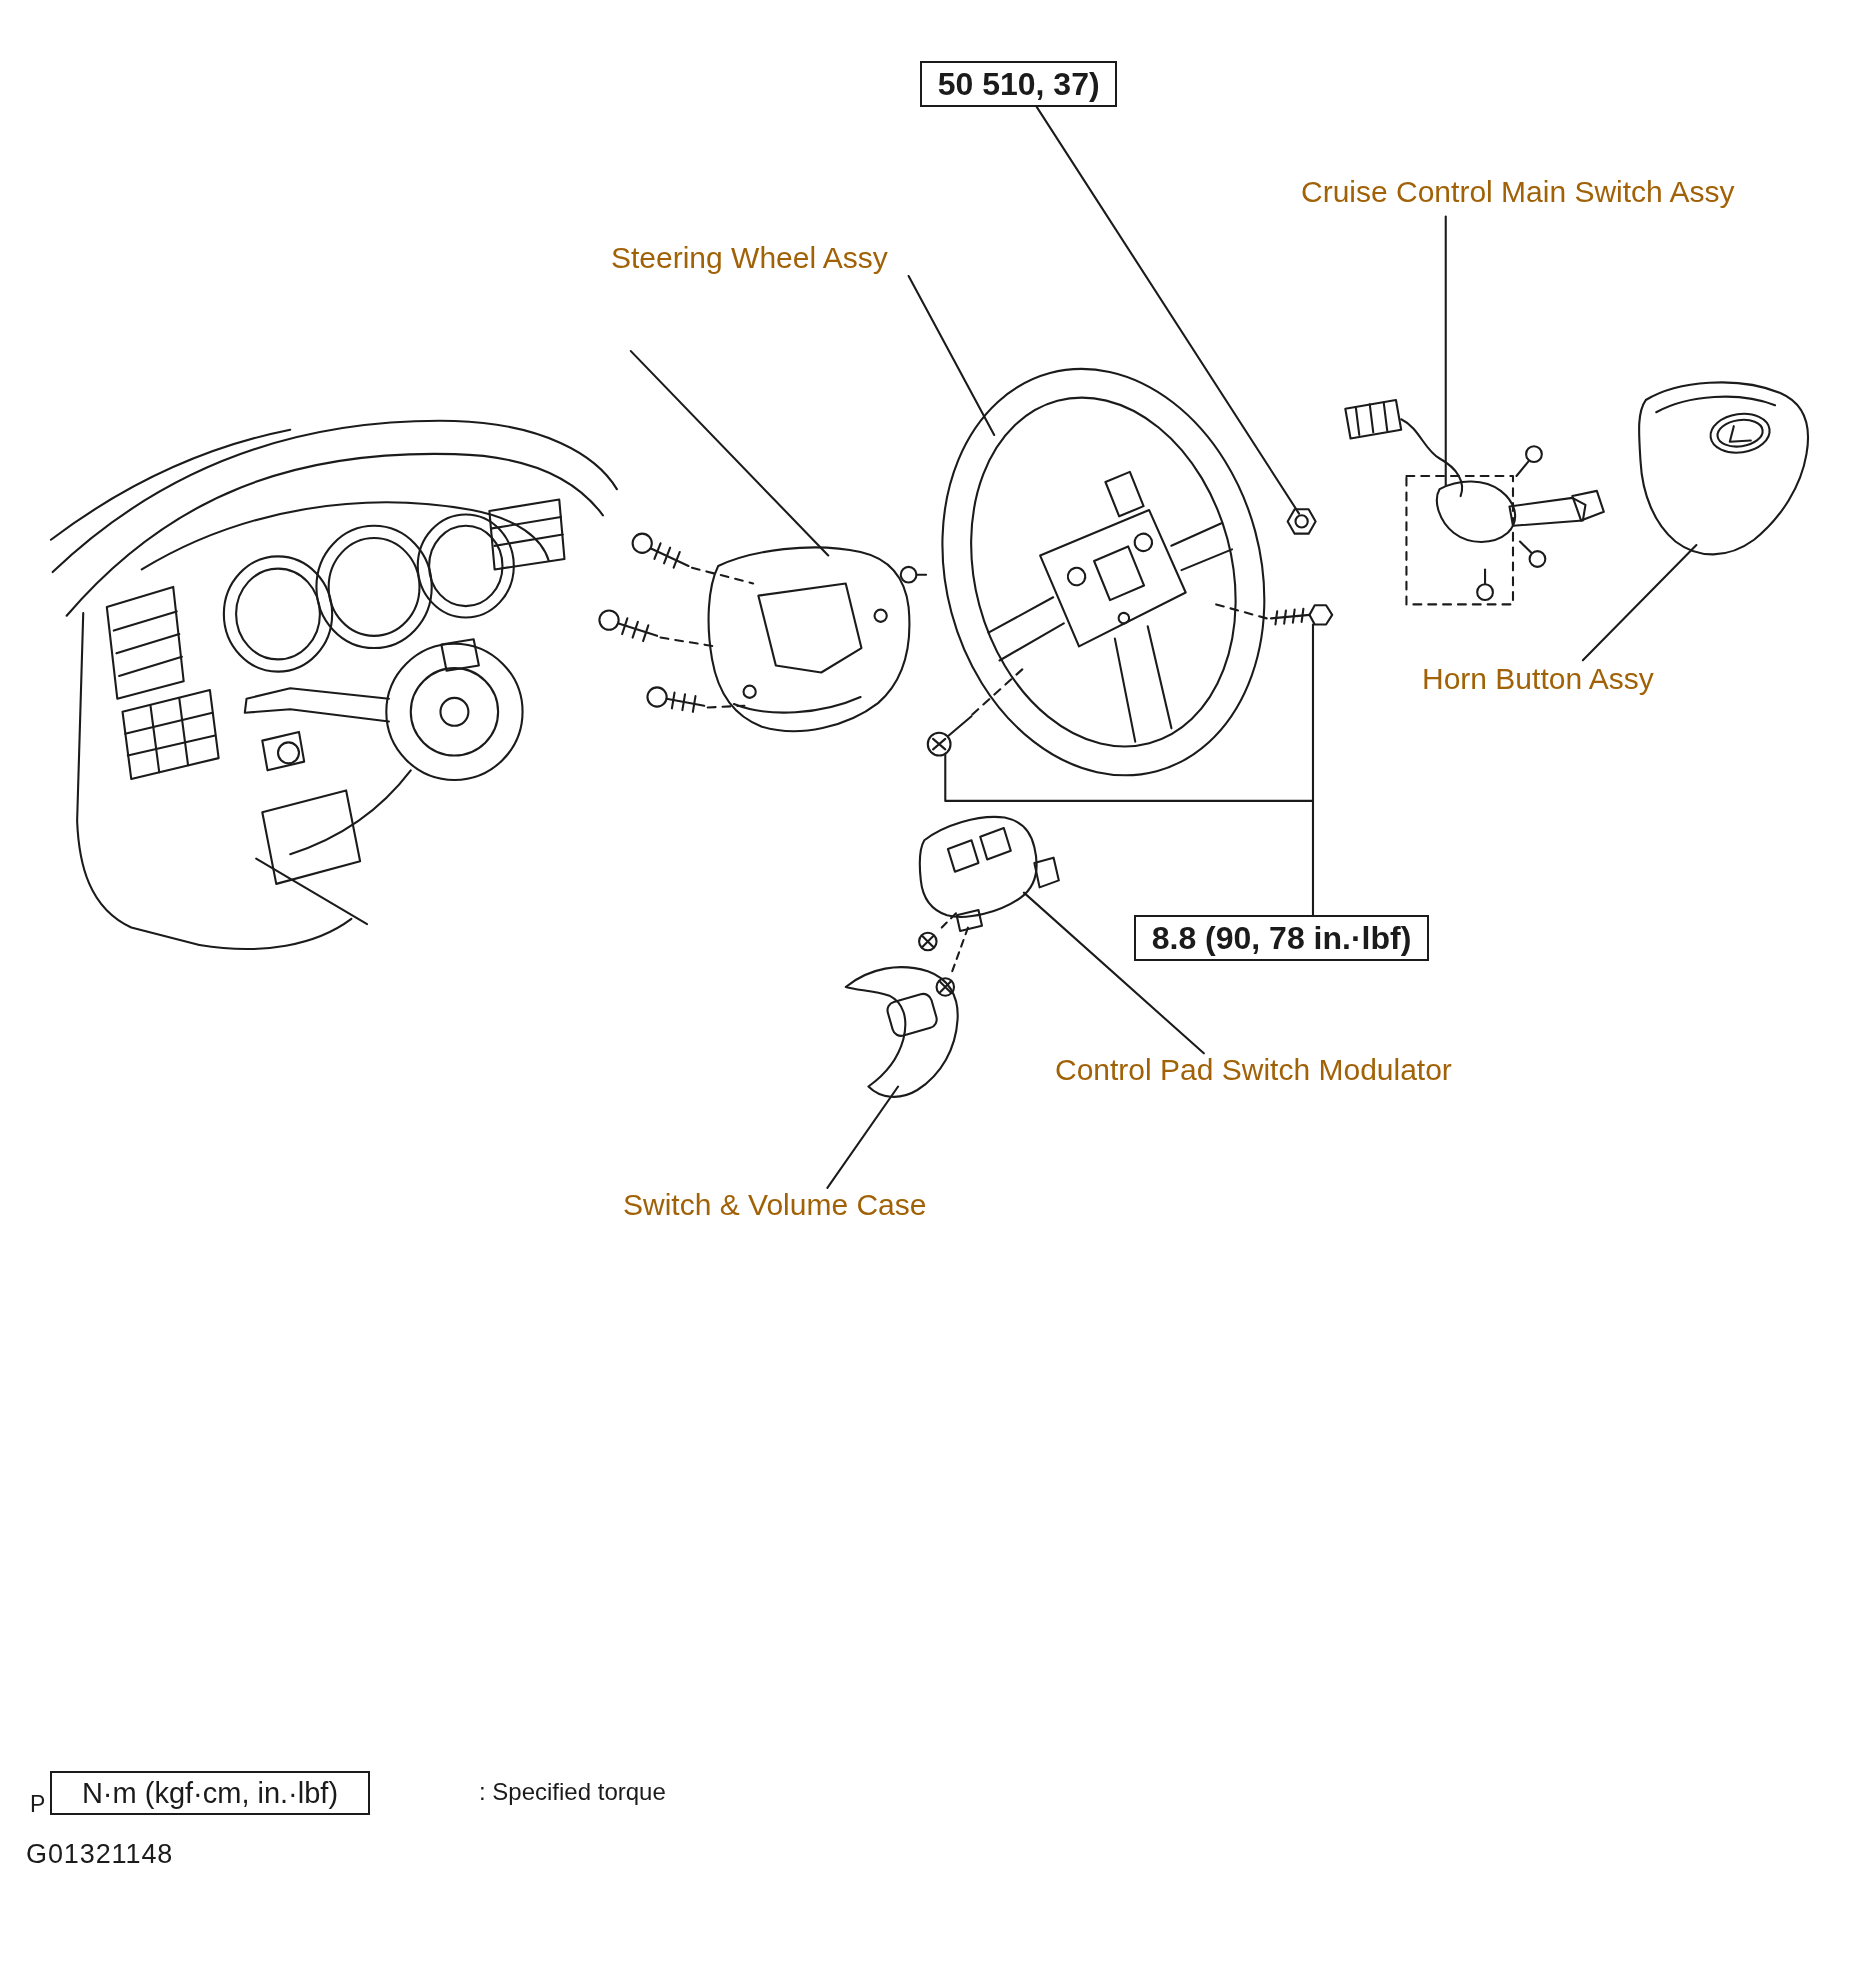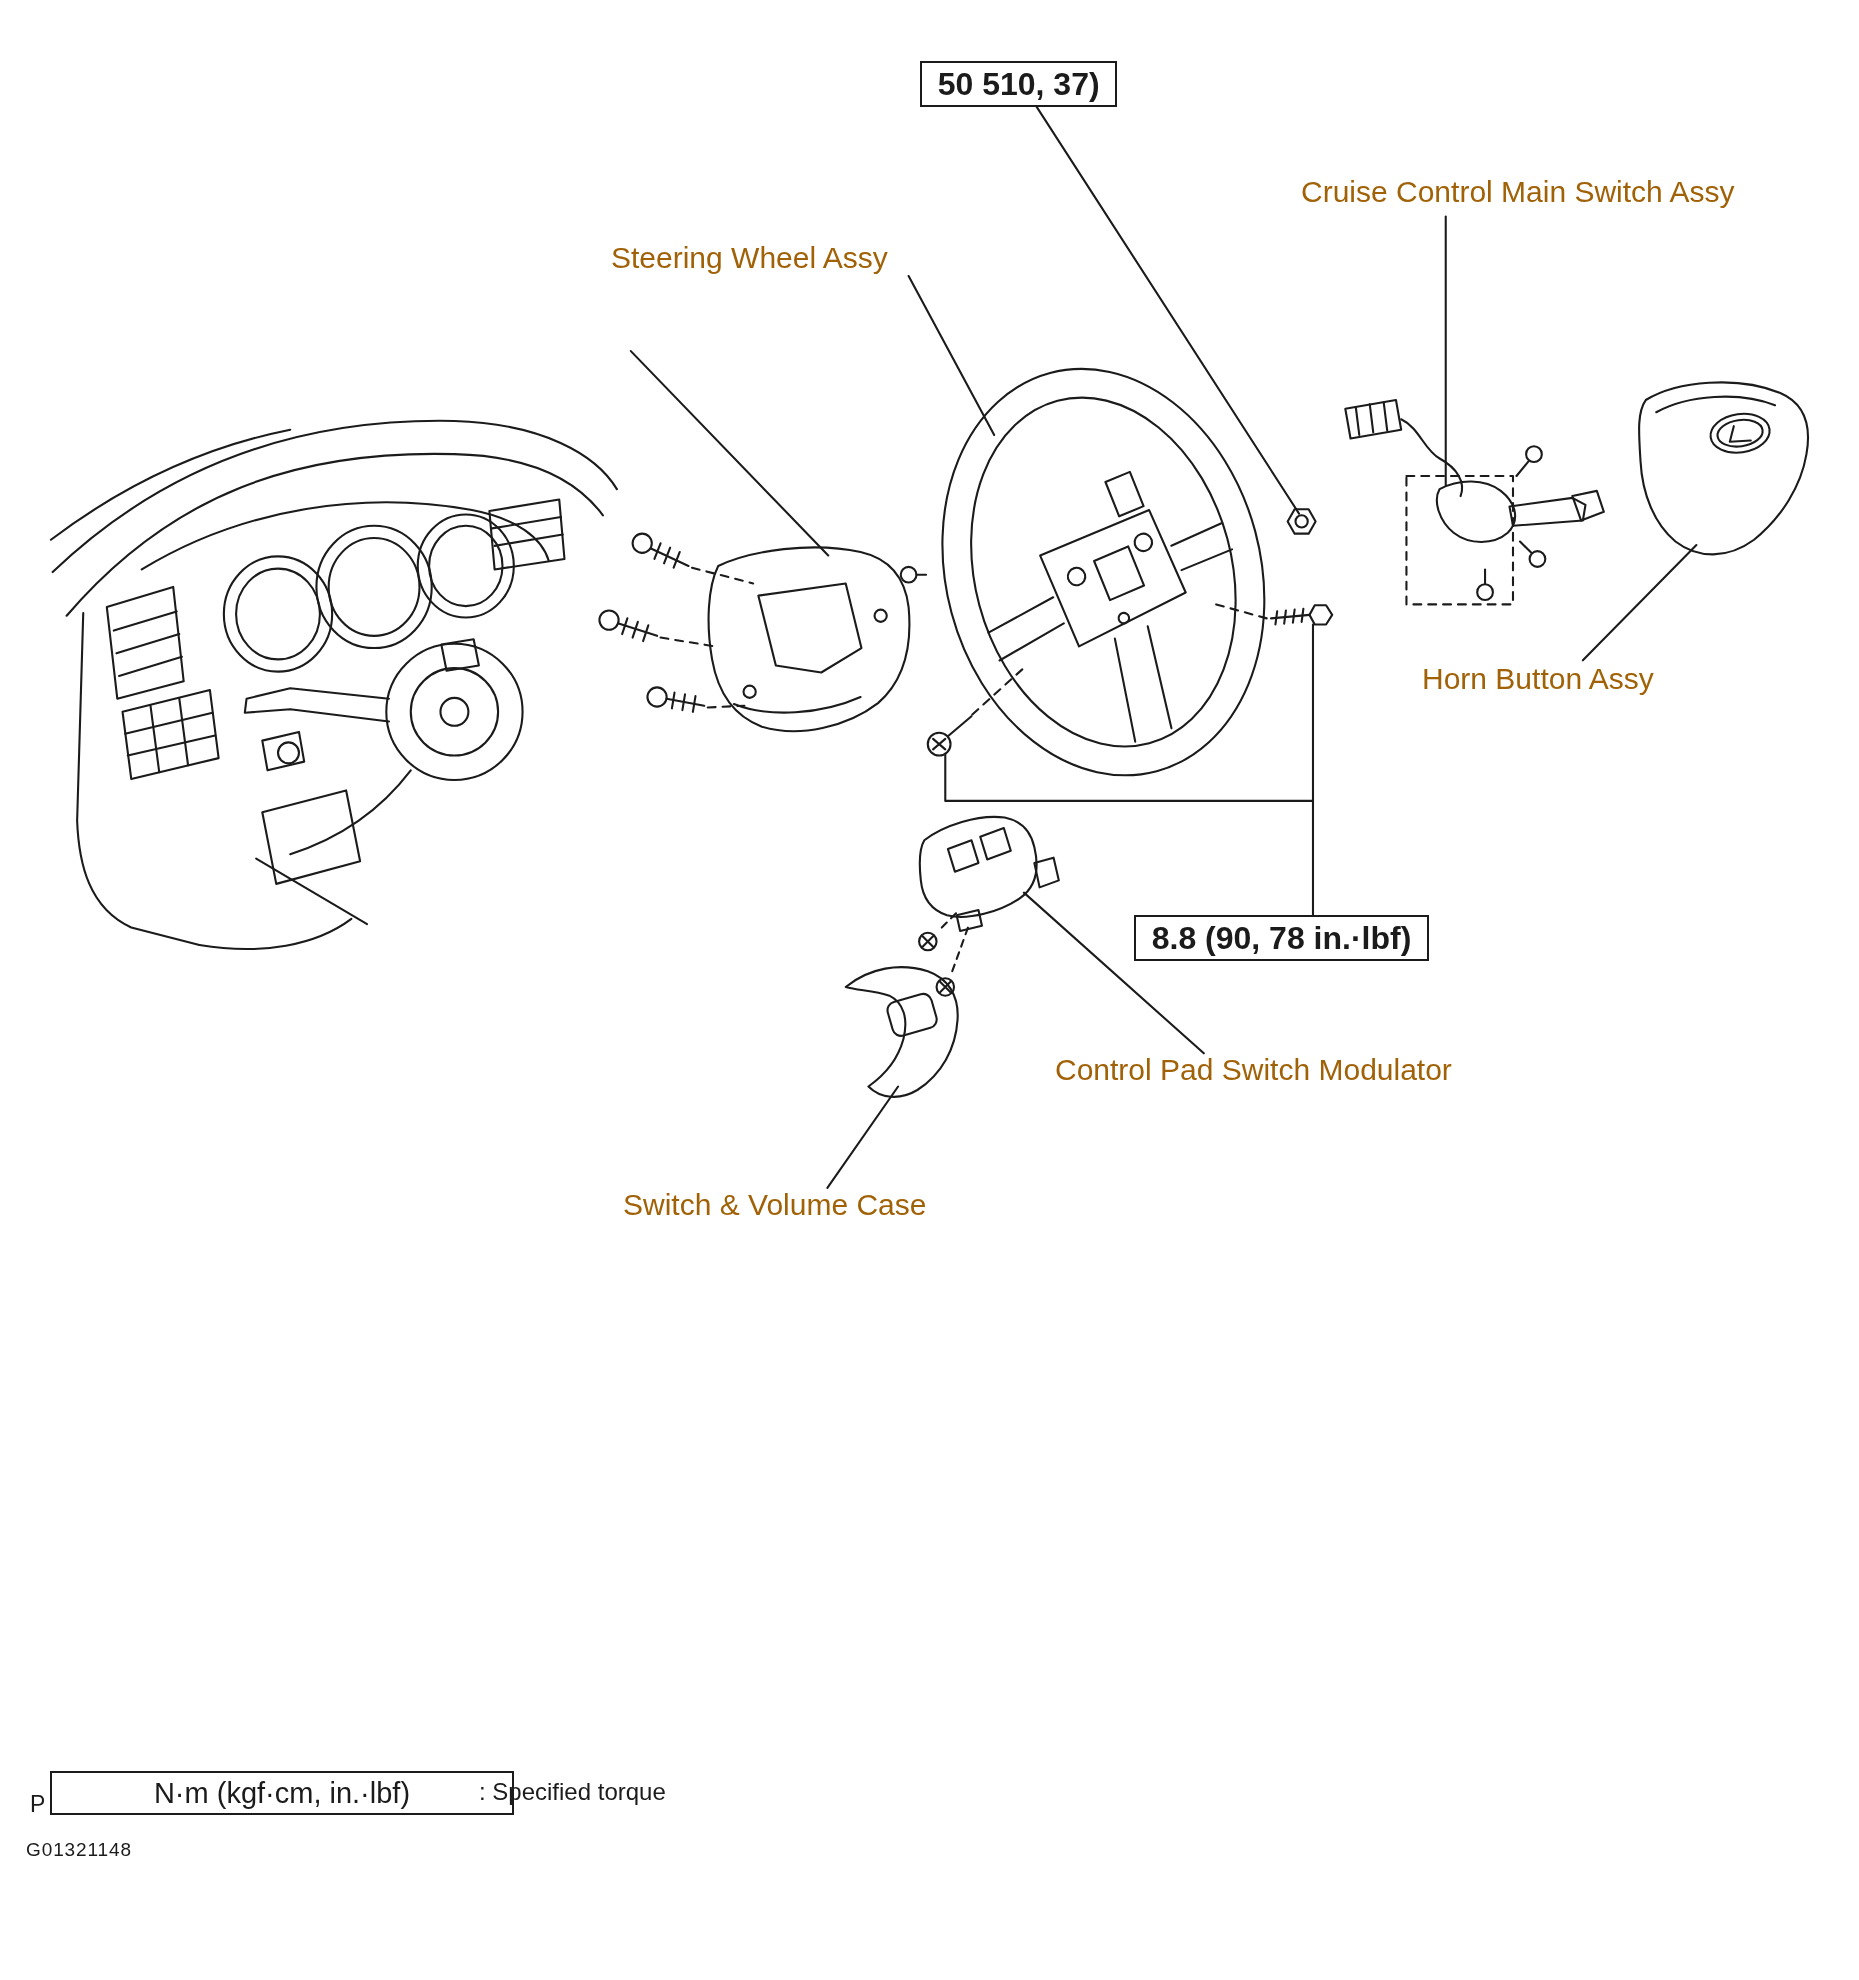--- a/index.html
+++ b/index.html
@@ -3,26 +3,26 @@
 <meta charset="utf-8">
 <style>
   * { margin:0; padding:0; box-sizing:border-box; }
   html,body { background:#ffffff; }
   body { font-family:"Liberation Sans", sans-serif; color:#1b1b1b; }
   .canvas { position:relative; width:1860px; height:1980px; background:#ffffff; overflow:hidden; }
   svg.art { position:absolute; left:0; top:0; }
   .label { position:absolute; font-size:30px; white-space:nowrap; color:#a16207; }
   .callout { position:absolute; border:2.6px solid #1b1b1b; background:#ffffff; padding:2.6px 15.7px;
              font-size:32px; font-weight:bold; white-space:nowrap; }
-  .legend-box { position:absolute; left:50px; top:1771px; width:464px; height:44px;
+  .legend-box { position:absolute; left:50px; top:1771px; width:320px; height:44px;
                 border:2.6px solid #1b1b1b; display:flex; align-items:center; justify-content:center;
                 font-size:29px; background:#fff; }
   .legend-desc { position:absolute; left:479px; top:1778px; font-size:24px; }
   .legend-prefix { position:absolute; left:30px; top:1791px; font-size:23px; }
-  .figure-id { position:absolute; left:26px; top:1839px; font-size:19px; letter-spacing:0.9px; }
+  .figure-id { position:absolute; left:26px; top:1839px; font-size:27px; letter-spacing:0.9px; }
 </style>
 </head>
 <body>
 
 <div class="canvas">
 
   <svg class="art" width="1860" height="1980" viewBox="0 0 2129 2267">
     <g stroke="#1b1b1b" fill="none" stroke-width="2.4" stroke-linecap="round" stroke-linejoin="round">
 
       <g>

